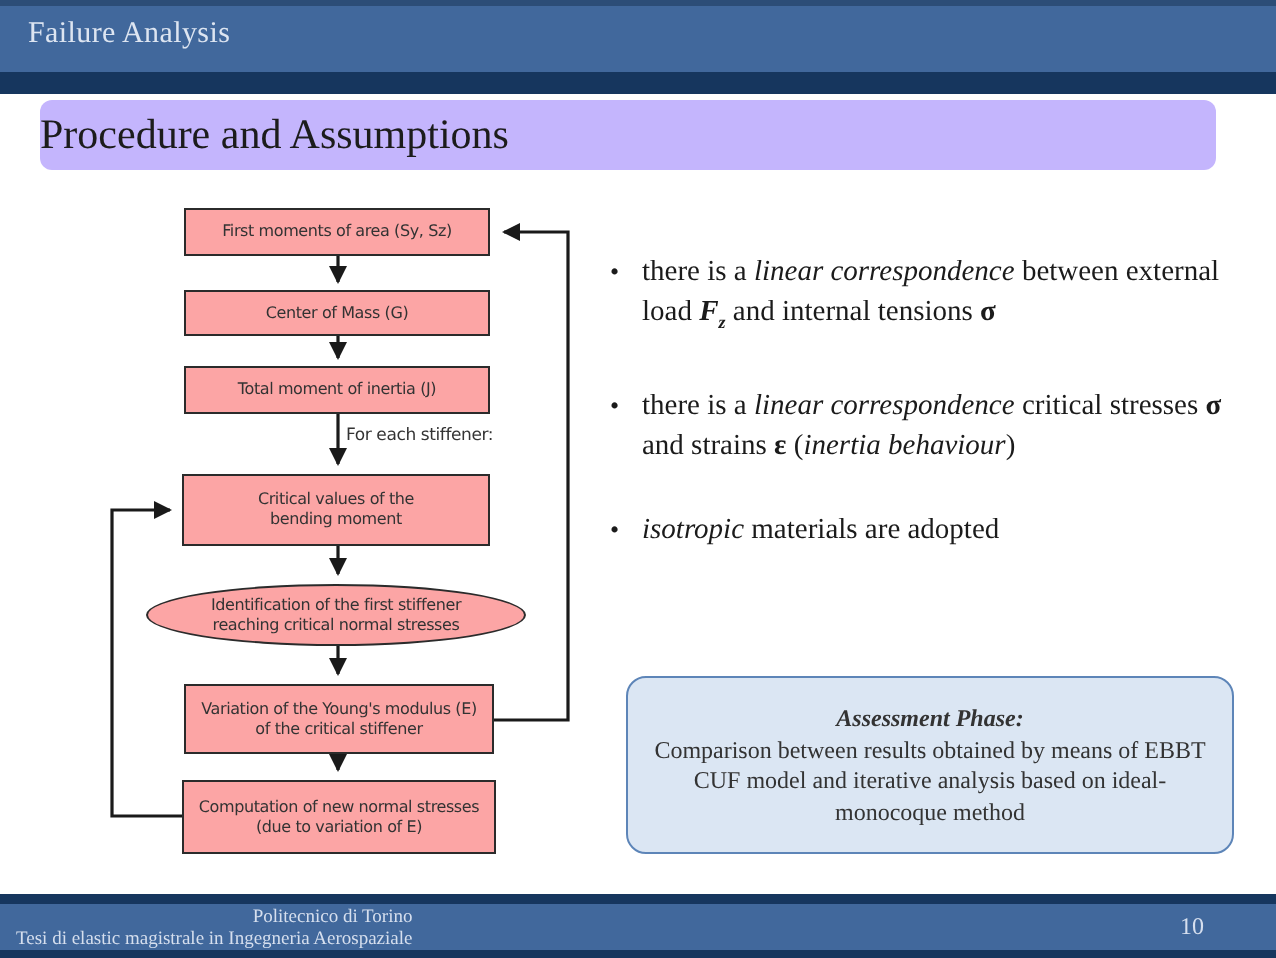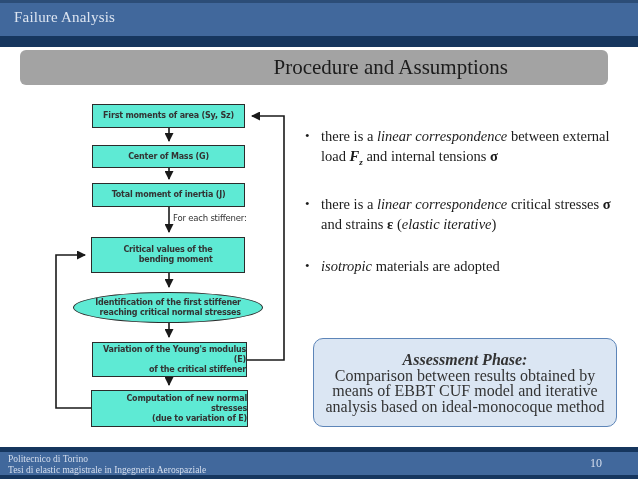--- a/index.html
+++ b/index.html
@@ -10,55 +10,55 @@
     margin:0 auto;
   }
   
   .topbar { position:absolute; left:0; top:0; width:638px; height:36px; background:#41689c; }
   .topbar-edge { position:absolute; left:0; top:0; width:638px; height:3px; background:#2c4d77; }
   .topbar-title { position:absolute; left:14px; top:9px; font-size:15px; color:#dde5f1; letter-spacing:0.2px; }
   .topline { position:absolute; left:0; top:36px; width:638px; height:11px; background:#16365e; }
   
   .title-box {
     position:absolute; left:20px; top:50px; width:588px; height:35px;
-    background:#a3a3a3; border-radius:6px;
-    display:flex; align-items:center; justify-content:flex-end;
+    background:#c4b5fd; border-radius:6px;
+    display:flex; align-items:center; justify-content:flex-start;
     padding-right:100px;
   }
   .title-box span { font-size:21px; color:#1c1c1c; }
   
   .flowchart { position:absolute; left:55px; top:98px; width:235px; height:335px; font-family:"DejaVu Sans", sans-serif; }
   .fc-lines { position:absolute; left:0; top:0; }
   .fc-node {
-    position:absolute; background:#5eead4; border:1.5px solid #2b2b2b;
-    display:flex; align-items:center; justify-content:center; text-align:right;
-    font-size:8px; line-height:10px; color:#333; white-space:pre-line; letter-spacing:-0.2px;font-weight:bold;
+    position:absolute; background:#fca5a5; border:1.5px solid #2b2b2b;
+    display:flex; align-items:center; justify-content:center; text-align:center;
+    font-size:8px; line-height:10px; color:#333; white-space:pre-line; letter-spacing:-0.2px;
   }
   .fc-ellipse { border-radius:50%; }
   .fc-loop-label { position:absolute; font-size:8.5px; color:#333; letter-spacing:-0.2px; white-space:nowrap; }
   
   .bullets { position:absolute; left:297px; top:126px; width:314px; }
   .bullet-item { position:relative; padding-left:24px; font-size:14.5px; line-height:20px; color:#1b1b1b; margin-bottom:22px; }
   .bullet-dot { position:absolute; left:8px; top:0; font-size:13px; }
   .sg-i { font-style:italic; }
   .sg-b { font-weight:700; }
   .sg-bi { font-weight:700; font-style:italic; }
   sub { font-size:0.62em; }
   
   .assessment {
     position:absolute; left:313px; top:338px; width:304px; height:89px;
     background:#dbe6f3; border:1.5px solid #5d85b8; border-radius:10px;
     padding:13px 10px 0 10px; text-align:center;
-    font-size:16px; line-height:15.5px; color:#333;
+    font-size:12px; line-height:15.5px; color:#333;
   }
   .assessment-title { font-weight:700; font-style:italic; }
   
   .footline { position:absolute; left:0; top:447px; width:638px; height:5px; background:#16365e; }
   .footer { position:absolute; left:0; top:452px; width:638px; height:23px; background:#41689c; }
-  .footer-left { position:absolute; left:8px; top:2px; font-size:9.5px; line-height:10.5px; color:#d6dfee; }
+  .footer-left { position:absolute; left:8px; top:2px; font-size:9.5px; line-height:10.5px; color:#d6dfee;text-align:right; }
   .footer-page { position:absolute; right:36px; top:4px; font-size:12px; color:#d6dfee; }
   .footstrip { position:absolute; left:0; top:475px; width:638px; height:4px; background:#16365e; }
 </style>
 </head>
 <body>
 
 <div class="slide">
 
   <div class="topbar">
     <div class="topbar-edge"></div>
@@ -103,21 +103,21 @@
 of the critical stiffener</div>
   </div>
 
   <div class="bullets">
     <div class="bullet-item">
       <span class="bullet-dot">•</span>
       <span><span class="sg-n">there is a </span><span class="sg-i">linear correspondence</span><span class="sg-n"> between external load </span><span class="sg-bi">F</span><sub class="sg-bi">z</sub><span class="sg-n"> and internal tensions </span><span class="sg-b">σ</span></span>
     </div>
     <div class="bullet-item">
       <span class="bullet-dot">•</span>
-      <span><span class="sg-n">there is a </span><span class="sg-i">linear correspondence</span><span class="sg-n"> critical stresses </span><span class="sg-b">σ</span><span class="sg-n">  and strains  </span><span class="sg-b">ε</span><span class="sg-n"> (</span><span class="sg-i">elastic iterative</span><span class="sg-n">)</span></span>
+      <span><span class="sg-n">there is a </span><span class="sg-i">linear correspondence</span><span class="sg-n"> critical stresses </span><span class="sg-b">σ</span><span class="sg-n">  and strains  </span><span class="sg-b">ε</span><span class="sg-n"> (</span><span class="sg-i">inertia behaviour</span><span class="sg-n">)</span></span>
     </div>
     <div class="bullet-item">
       <span class="bullet-dot">•</span>
       <span><span class="sg-i">isotropic</span><span class="sg-n"> materials are adopted</span></span>
     </div>
   </div>
 
   <div class="assessment">
     <div class="assessment-title">Assessment Phase:</div>
     <div class="assessment-body">Comparison between results obtained by means of EBBT CUF model and iterative analysis based on ideal-monocoque method</div>

